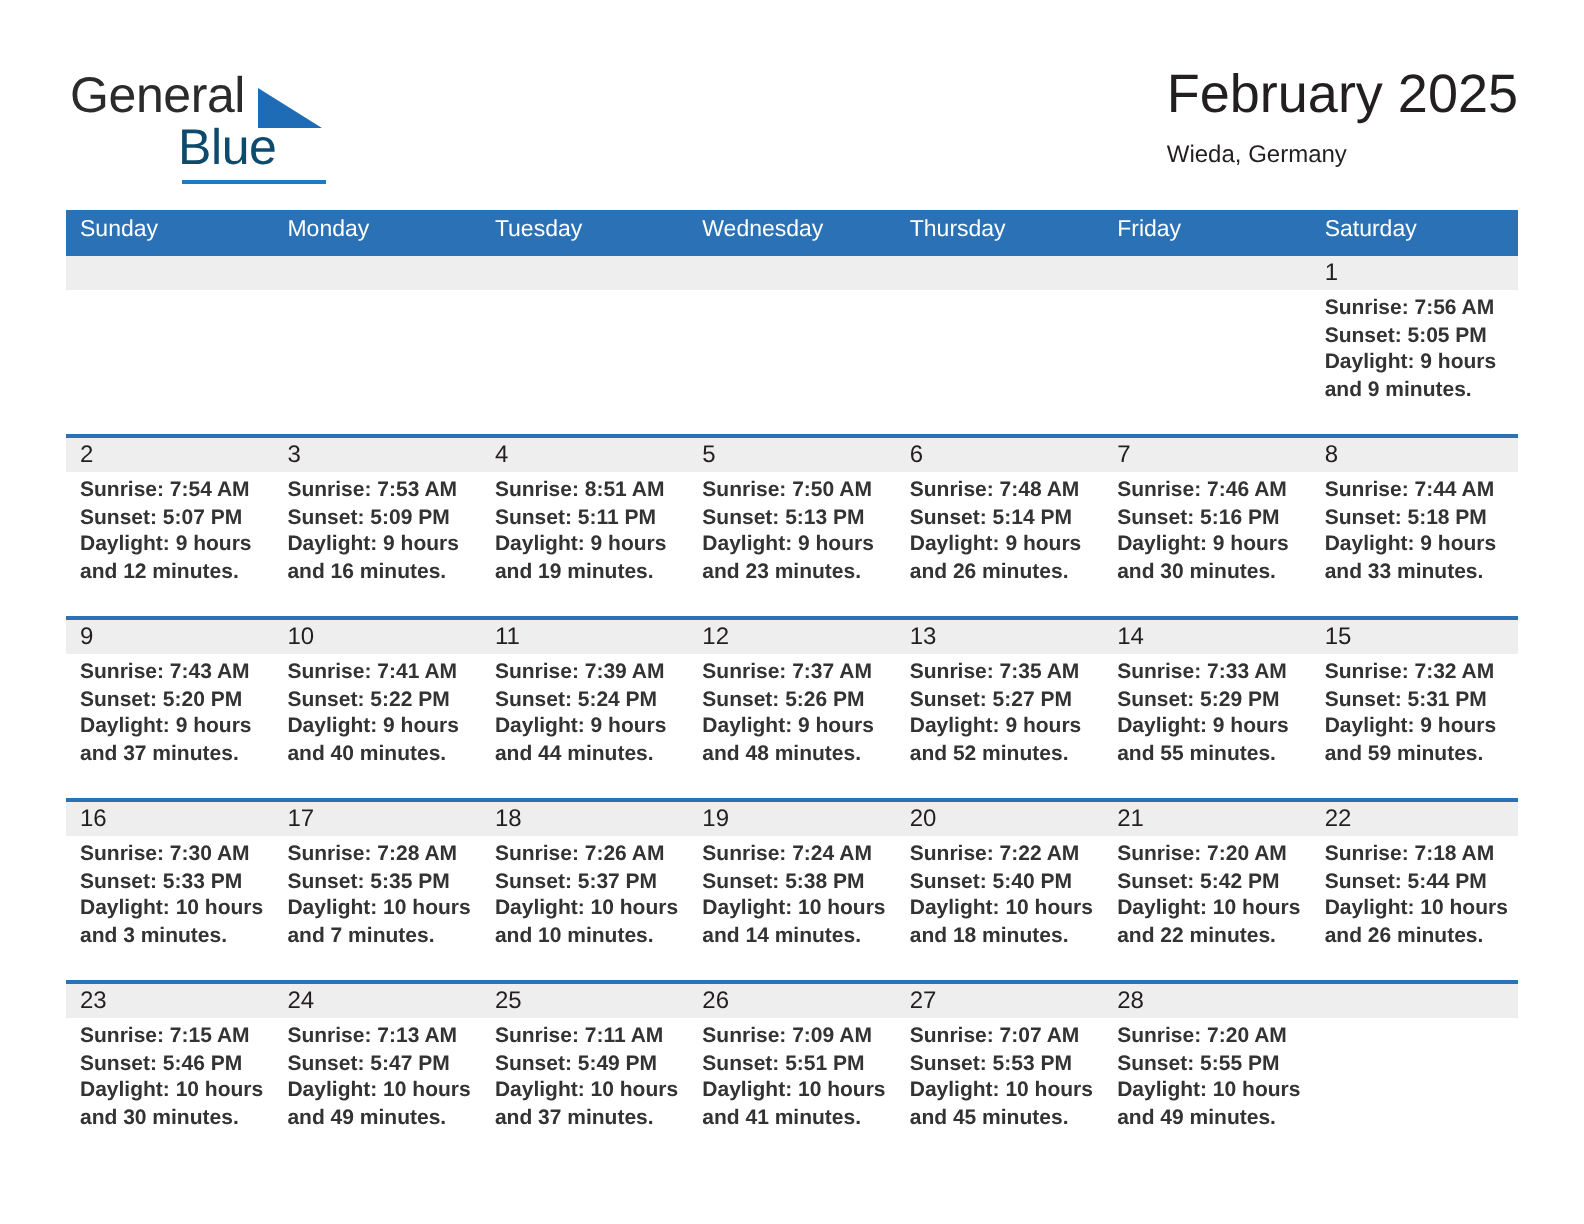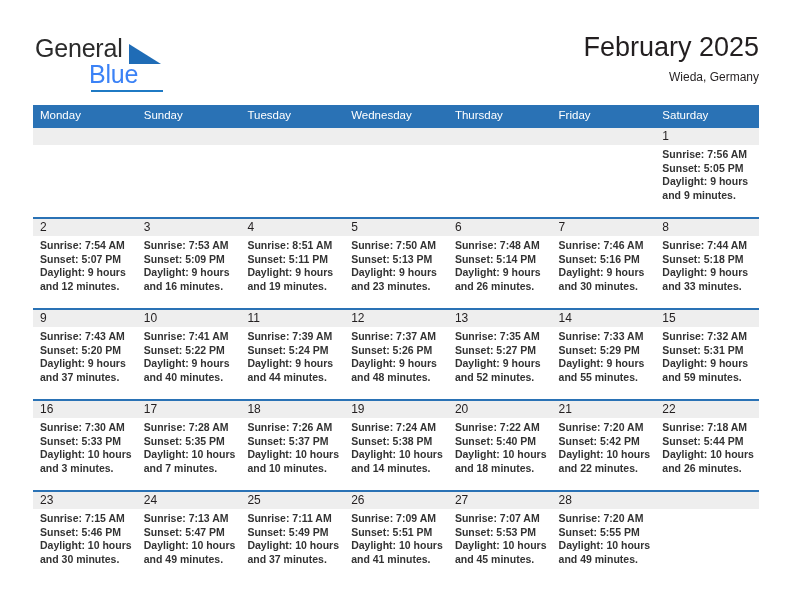--- a/index.html
+++ b/index.html
@@ -52,37 +52,37 @@
     width: 0;
     height: 0;
     border-left: 32px solid #1f6cb6;
     border-top: 20px solid transparent;
   }
   .logo-blue {
     position: absolute;
     left: 56px;
     top: 26px;
     font-size: 25px;
-    color: #3b82f6;
+    color: #0c4a6e;
     letter-spacing: -0.2px;
   }
   .logo-underline {
     position: absolute;
     left: 58px;
     top: 56px;
     width: 72px;
     height: 2px;
     background: #1f7ac4;
   }
 
   .title-block {
     position: absolute;
     right: 0;
     top: 0;
-    text-align: right;
+    text-align: left;
   }
   .month-title {
     font-size: 27px;
     color: #231f20;
     line-height: 34px;
     white-space: nowrap;
   }
   .location {
     font-size: 12px;
     color: #231f20;
@@ -169,22 +169,22 @@
     <div class="title-block">
       <div class="month-title">February 2025</div>
       <div class="location">Wieda, Germany</div>
     </div>
 
   </div>
 
   <div class="calendar">
 
     <div class="weekdays">
+      <div class="weekday">Sunday</div>
       <div class="weekday">Monday</div>
-      <div class="weekday">Sunday</div>
       <div class="weekday">Tuesday</div>
       <div class="weekday">Wednesday</div>
       <div class="weekday">Thursday</div>
       <div class="weekday">Friday</div>
       <div class="weekday">Saturday</div>
     </div>
 
     <div id="weeks-container">
         <div class="week">
           <div class="day-cell empty">

